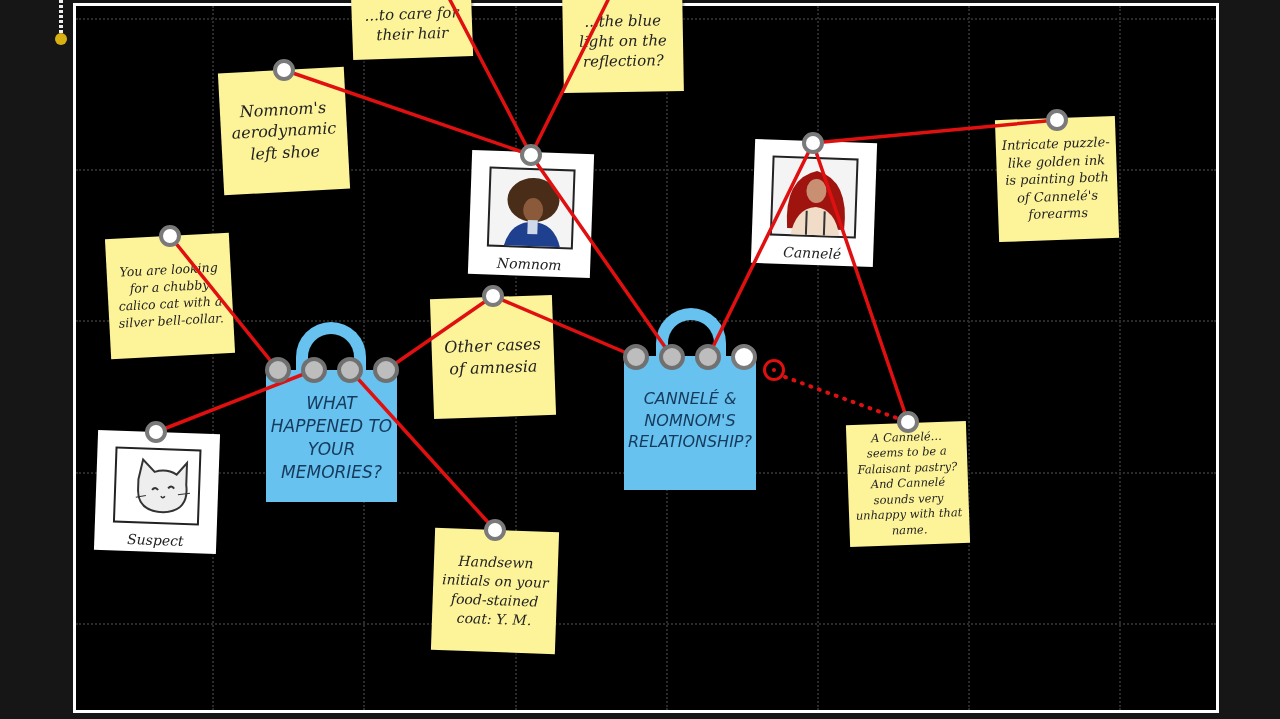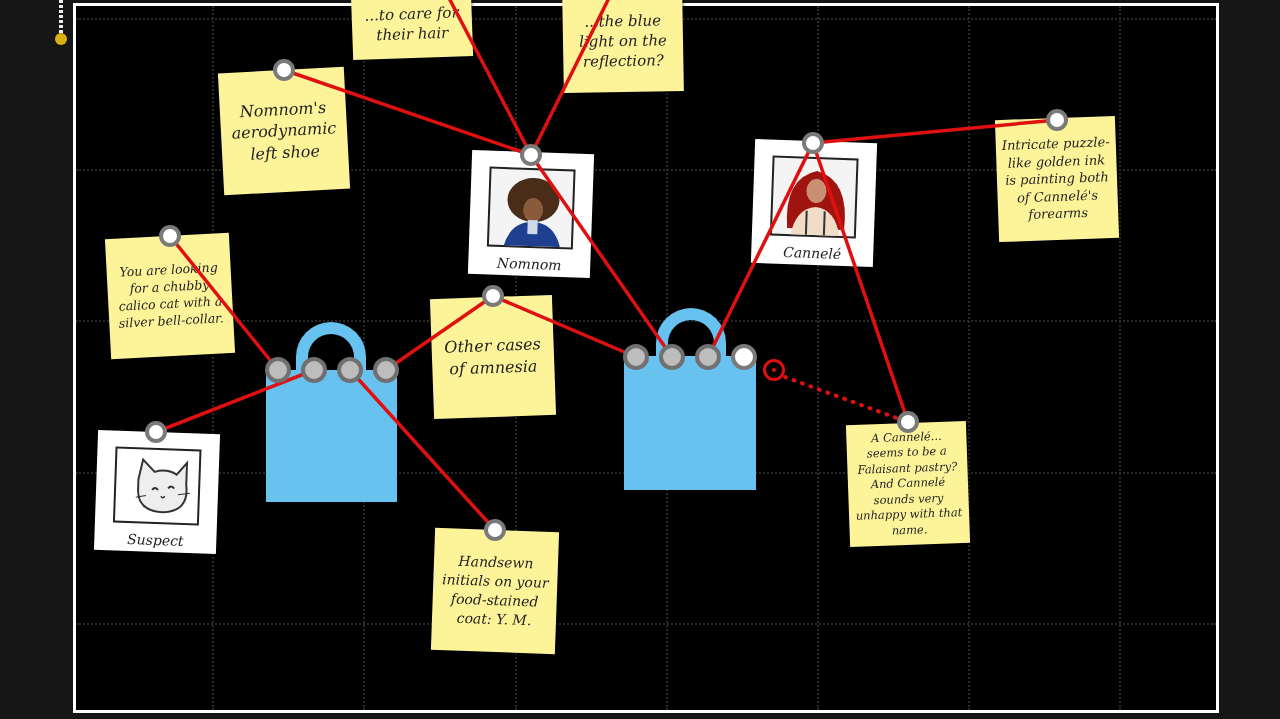--- a/index.html
+++ b/index.html
@@ -114,24 +114,26 @@
       <line x1="20" y1="48" x2="30" y2="46" stroke="#333"></line>
       <line x1="62" y1="44" x2="74" y2="42" stroke="#333"></line>
     </svg>
   </div>
   <div class="caption">Suspect</div>
 </div>
 
 <div class="bag" style="left:266px;top:322px;width:131px;height:180px;">
   <div class="handle" style="left:30px;"></div>
   <div class="body"></div>
+  <div class="label">WHAT HAPPENED TO YOUR MEMORIES?</div>
 </div>
 <div class="bag" style="left:624px;top:308px;width:132px;height:182px;">
   <div class="handle" style="left:32px;"></div>
   <div class="body" style="top:48px;"></div>
+  <div class="label" style="top:80px;font-size:16px;">CANNELÉ &amp; NOMNOM'S RELATIONSHIP?</div>
 </div>
 
 <svg class="strings" width="1280" height="719">
   <g stroke="#e01010" stroke-width="3.5" stroke-linecap="round">
     <line x1="284" y1="70" x2="531" y2="155"></line>
     <line x1="450" y1="0" x2="531" y2="155"></line>
     <line x1="608" y1="0" x2="531" y2="155"></line>
     <line x1="531" y1="155" x2="672" y2="357"></line>
     <line x1="813" y1="143" x2="1057" y2="120"></line>
     <line x1="813" y1="143" x2="708" y2="357"></line>

